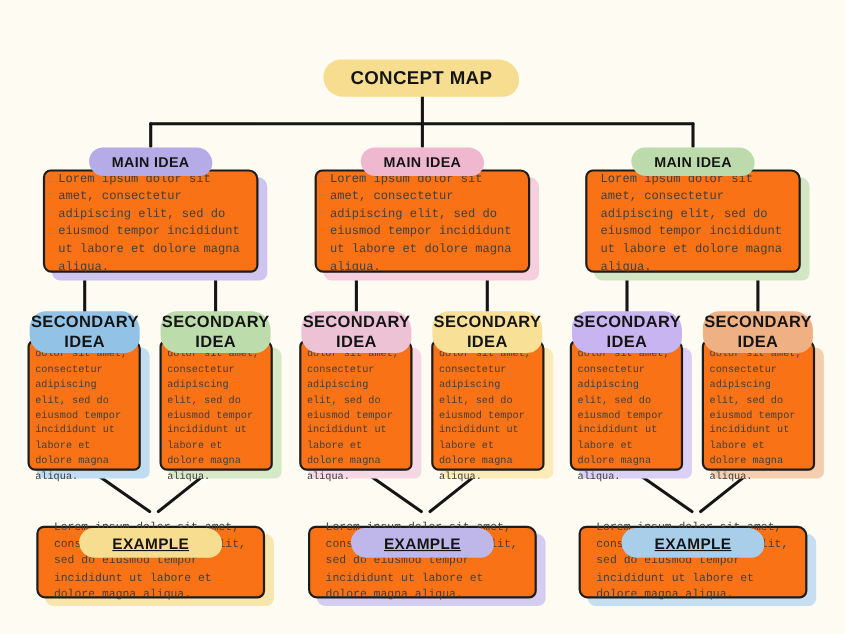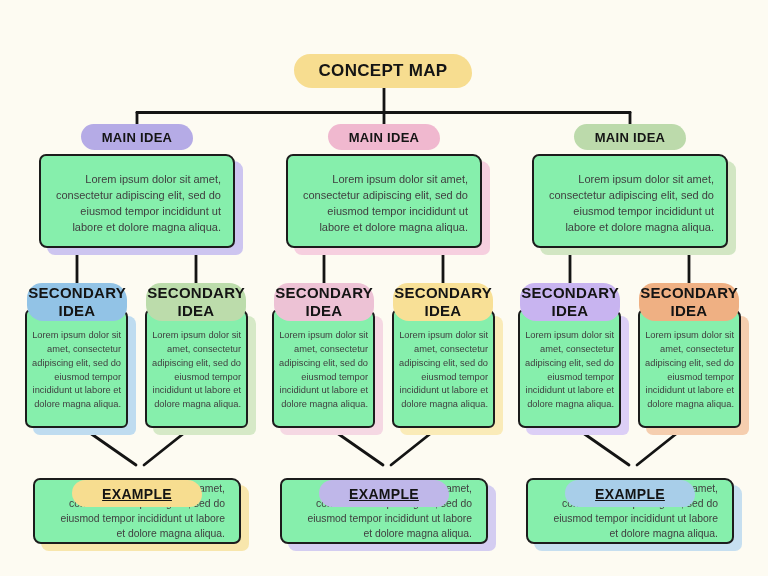--- a/index.html
+++ b/index.html
@@ -15,29 +15,29 @@
     position:absolute;z-index:3;
     display:flex;align-items:center;justify-content:center;
     text-align:center;color:#141414;font-weight:700;
     border-radius:15px 17px 14px 16px;
     letter-spacing:.3px;
   }
   .title-pill{
     left:294px;top:34px;width:178px;height:34px;
     font-size:17px;border-radius:17px 20px 16px 19px;
   }
-  .main-label{width:112px;height:26px;top:104px;font-size:13px;}
+  .main-label{width:112px;height:26px;top:114px;font-size:13px;}
   .sec-label{width:100px;height:38px;top:263px;font-size:15px;line-height:1.2;padding:0 10px;box-sizing:border-box;}
   .ex-label{width:130px;height:27px;top:460px;font-size:14px;text-decoration:underline;}
 
   .box{
-    position:absolute;z-index:1;background:#86efac;
+    position:absolute;z-index:1;background:#f97316;
     border:2.6px solid #1C1C1C;
     display:flex;align-items:center;justify-content:center;
-    text-align:right;color:#404040;box-sizing:border-box;
+    text-align:left;color:#404040;box-sizing:border-box;font-family:Liberation Mono, monospace;
   }
   .main-box{width:196px;height:94px;top:134px;border-radius:7px 9px 7px 8px;font-size:11px;line-height:1.45;padding:10px 12px 4px;}
   .sec-box{width:103px;height:119px;top:289px;border-radius:6px 8px 6px 7px;font-size:9.3px;line-height:1.5;padding:10px 5px 6px;}
   .ex-box{width:208px;height:66px;top:458px;border-radius:7px 9px 7px 8px;font-size:10.4px;line-height:1.45;padding:6px 14px;}
 </style>
 </head>
 <body>
 
 <div class="canvas" style="background: rgb(253, 251, 242);">
 

